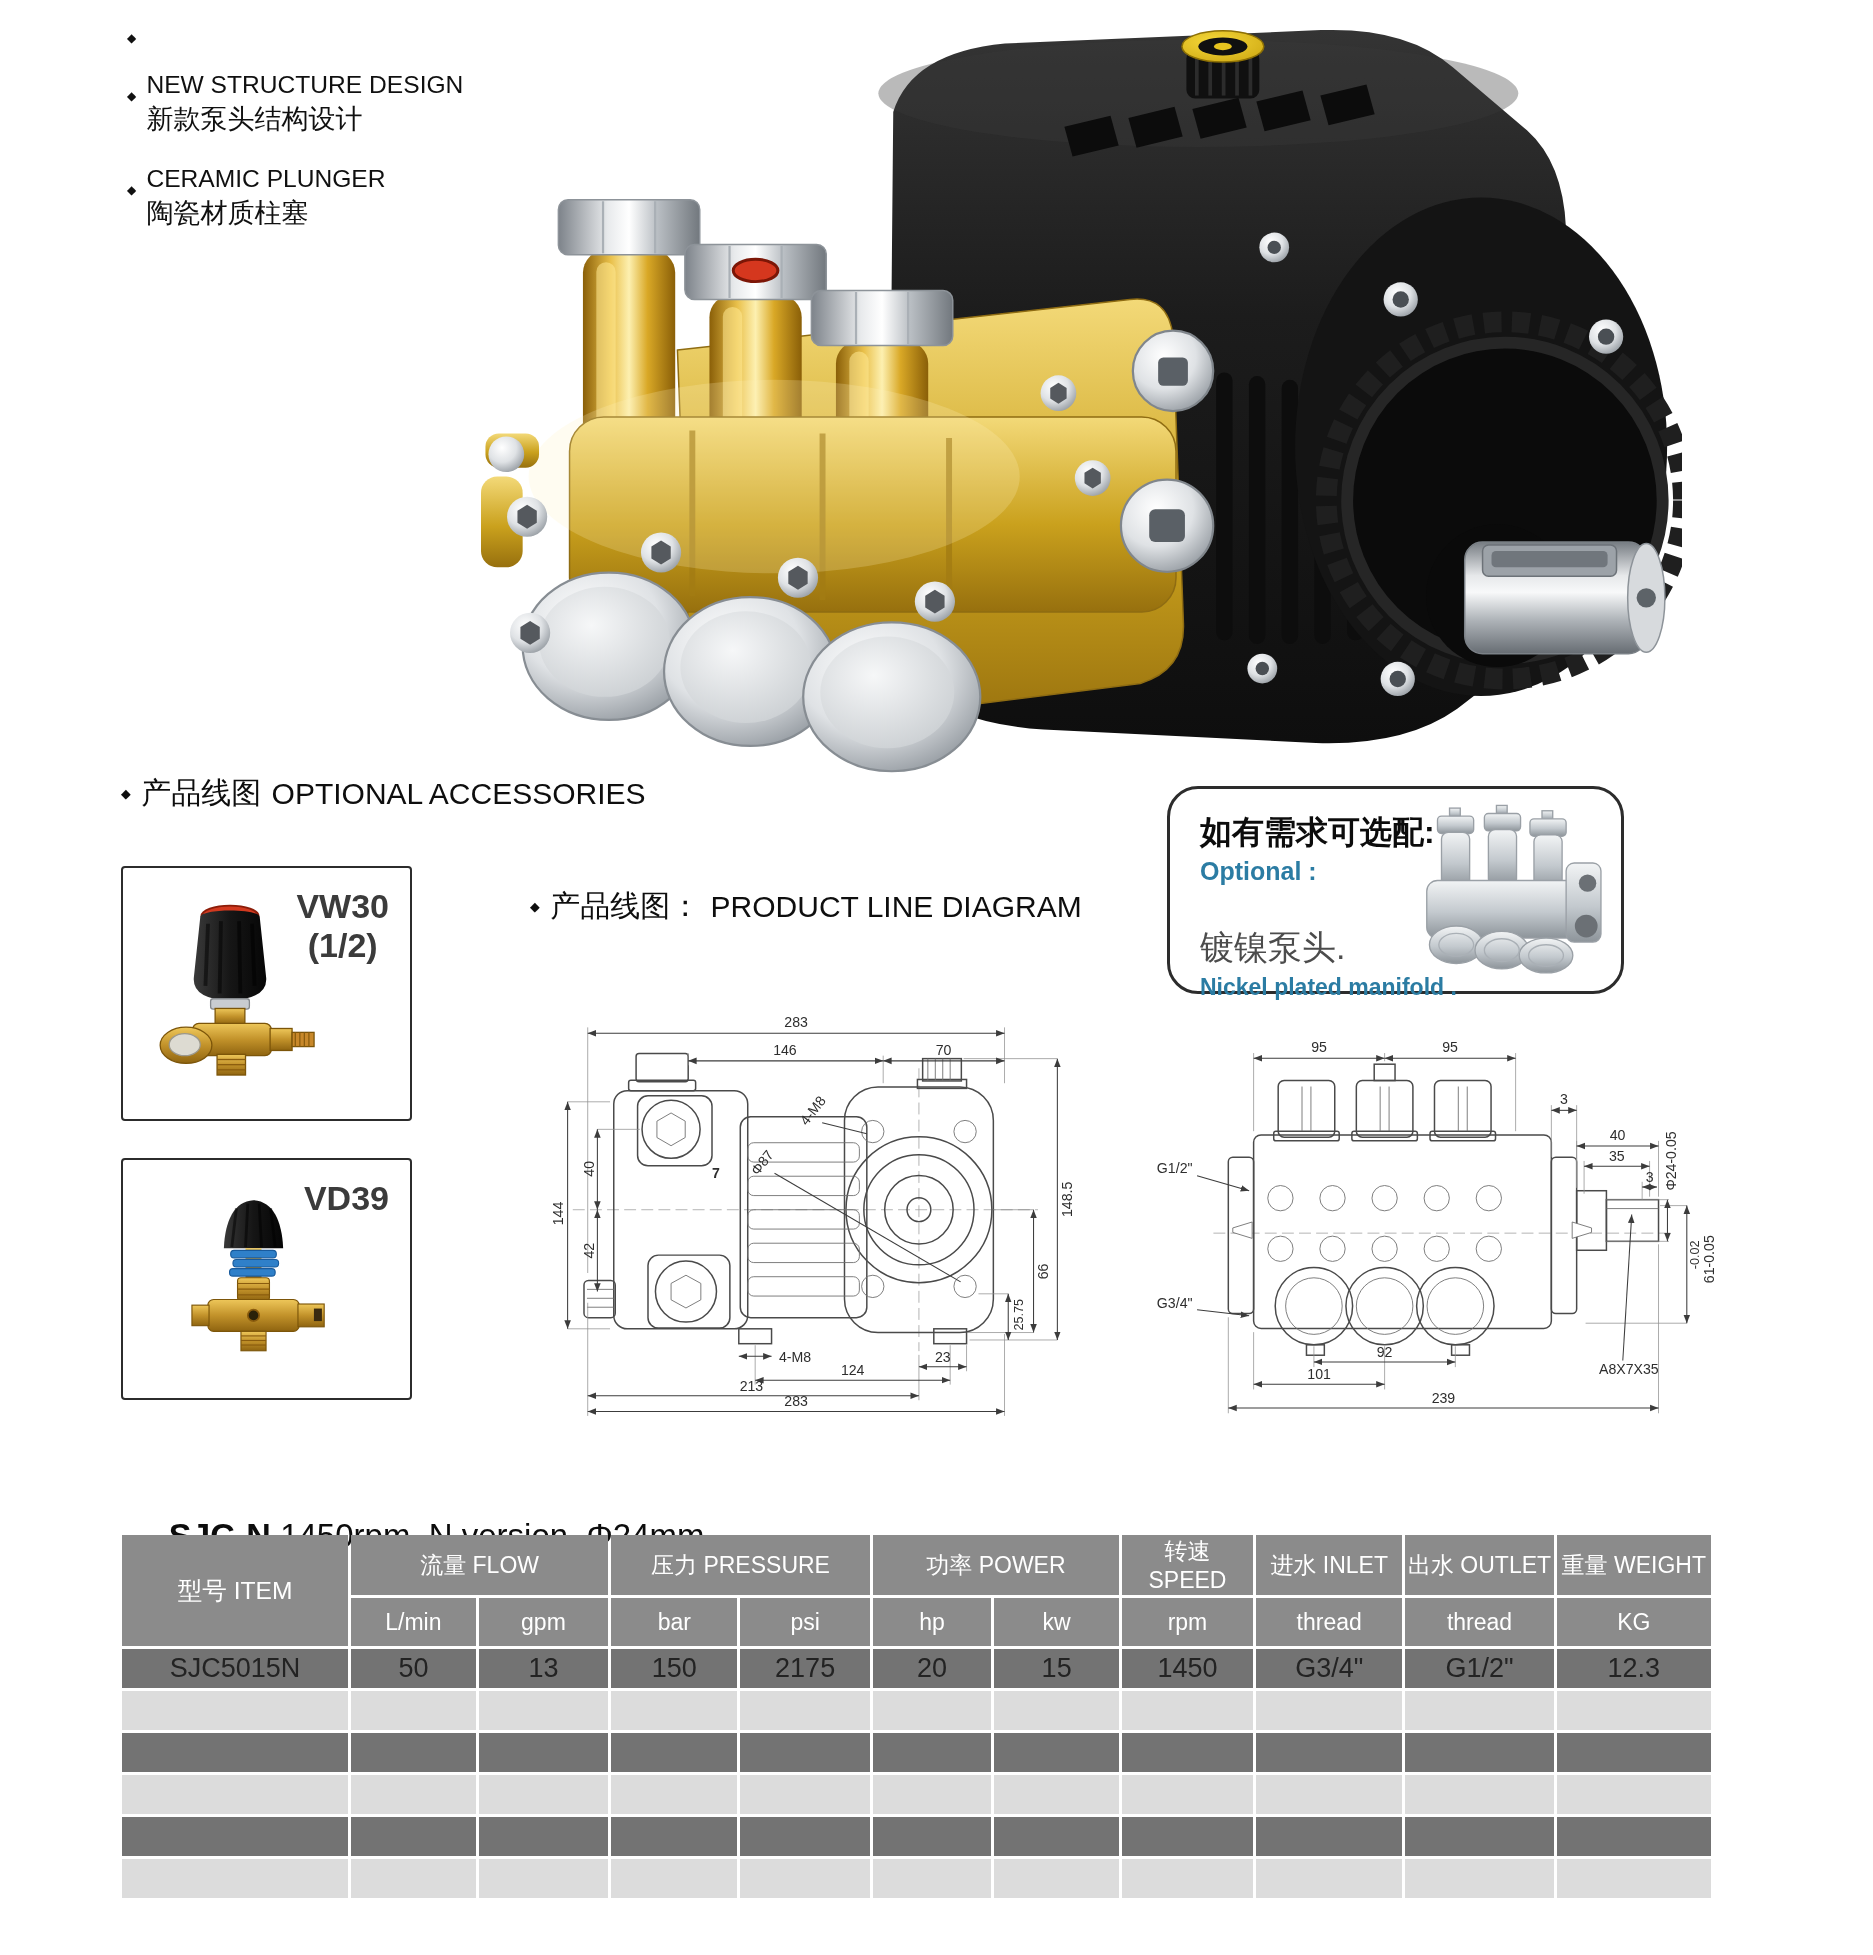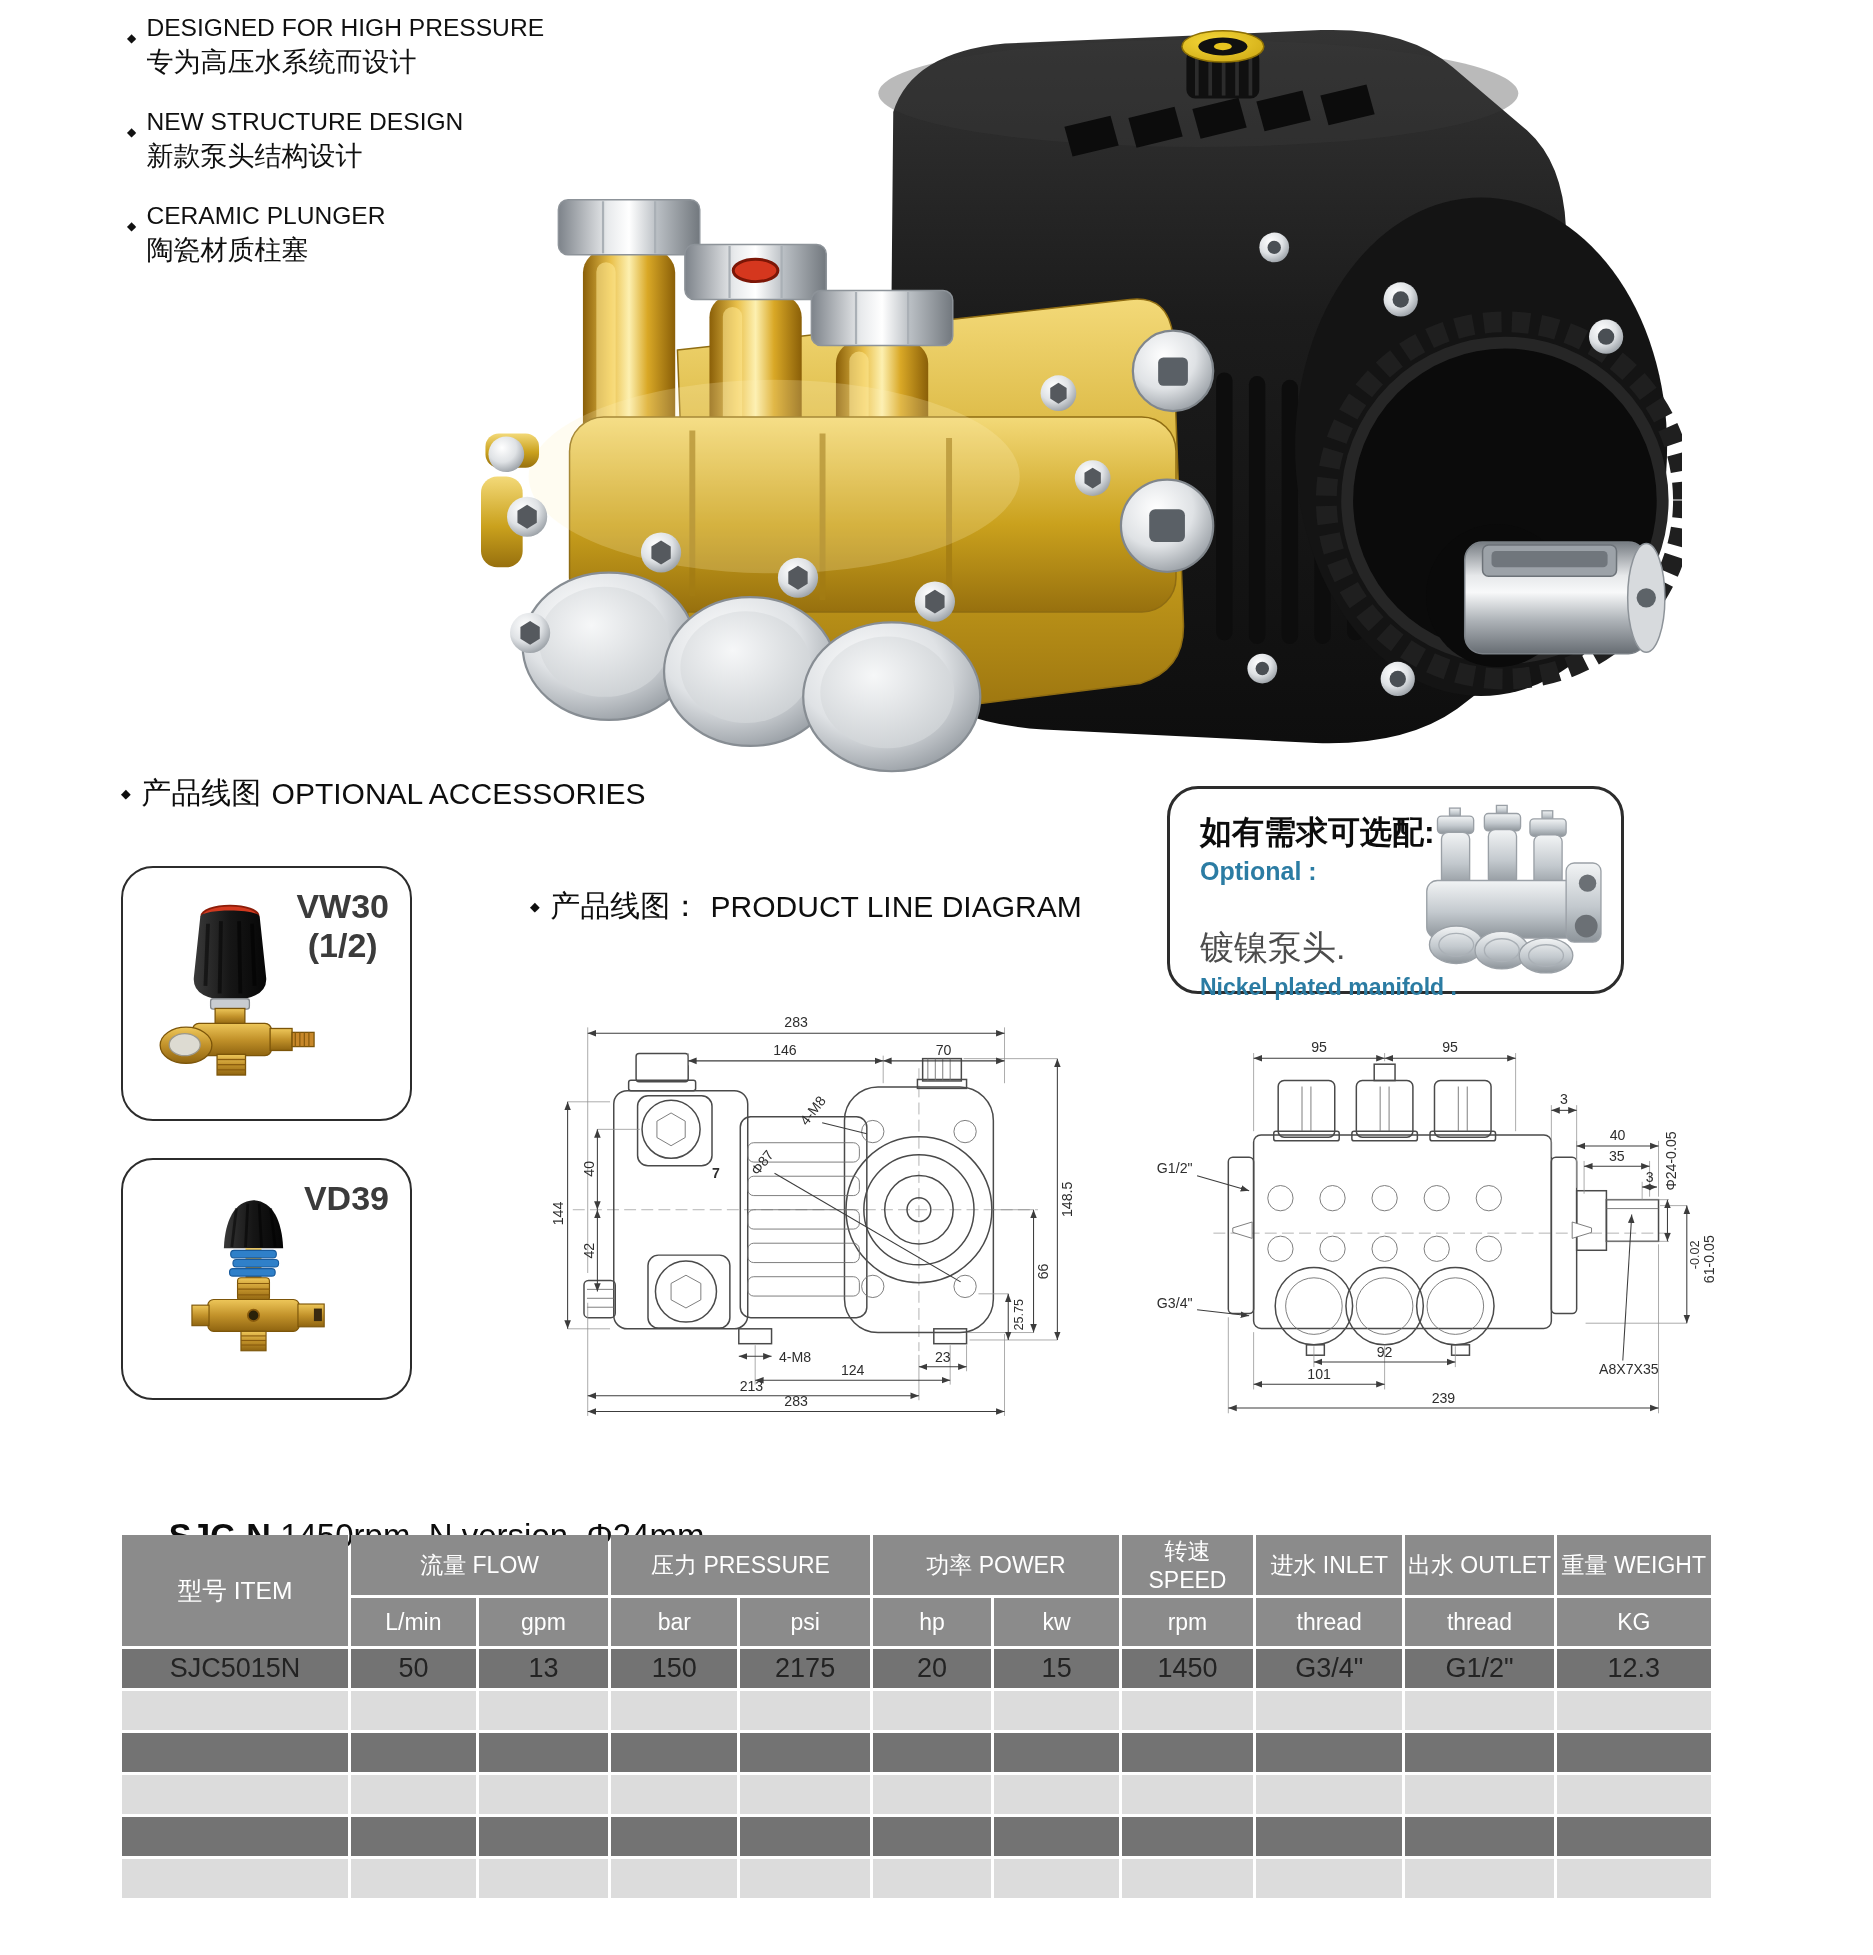--- a/index.html
+++ b/index.html
@@ -9,21 +9,21 @@
   
   .feature-item{display:flex;margin-bottom:24px;}
   .feature-bullet{width:19.4px;font-size:12px;color:#111;padding-top:19.4px;flex:none;}
   .feature-en{font-size:24.6px;font-weight:500;letter-spacing:0;color:#101010;line-height:31px;}
   .feature-zh{font-size:27px;color:#101010;line-height:39px;}
   
   .sec-heading{display:flex;align-items:center;font-size:30px;color:#0e0e0e;}
   .sec-heading .b{font-size:12.7px;margin-right:10.4px;}
   .sec-heading .zh{margin-right:10.4px;}
   
-  .card{position:absolute;border:2.2px solid #2c2c2c;border-radius:32px;background:#fff;}
+  .card{position:absolute;border:2.2px solid #2c2c2c;border-radius:4px;background:#fff;}
   .card-label{position:absolute;top:19.4px;right:21px;text-align:center;font-weight:bold;
               color:#3b3b3b;font-size:34px;line-height:39px;}
   
   .opt-box{position:absolute;border:3px solid #2c2c2c;border-radius:31px;background:#fff;}
   .opt-title{font-size:32px;font-weight:bold;color:#0c0c0c;margin:22px 0 1.5px 30px;}
   .opt-en{font-size:25px;font-weight:bold;margin:1.5px 0 0 30px;}
   .opt-item-zh{font-size:34px;color:#4c4c4c;margin:39px 0 0 30px;}
   .opt-item-en{font-size:23px;margin:3px 0 0 30px;font-weight:bold;}
   
   .prod-title{font-size:33px;color:#0c0c0c;white-space:pre;}
@@ -48,24 +48,20 @@
   .cl{stroke:#9a9a9a;stroke-width:1;fill:none;stroke-dasharray:16 7;}
 </style>
 </head>
 <body>
 
 <div id="page">
 
   <div class="abs" style="left:127px;top:12px;width:566px;">
     <div class="feature-item">
       <div class="feature-bullet">◆</div>
-      <div>
-        <div class="feature-en">DESIGNED FOR HIGH PRESSURE</div>
-        <div class="feature-zh">专为高压水系统而设计</div>
-      </div>
     </div>
     <div class="feature-item">
       <div class="feature-bullet">◆</div>
       <div>
         <div class="feature-en">NEW STRUCTURE DESIGN</div>
         <div class="feature-zh">新款泵头结构设计</div>
       </div>
     </div>
     <div class="feature-item">
       <div class="feature-bullet">◆</div>

